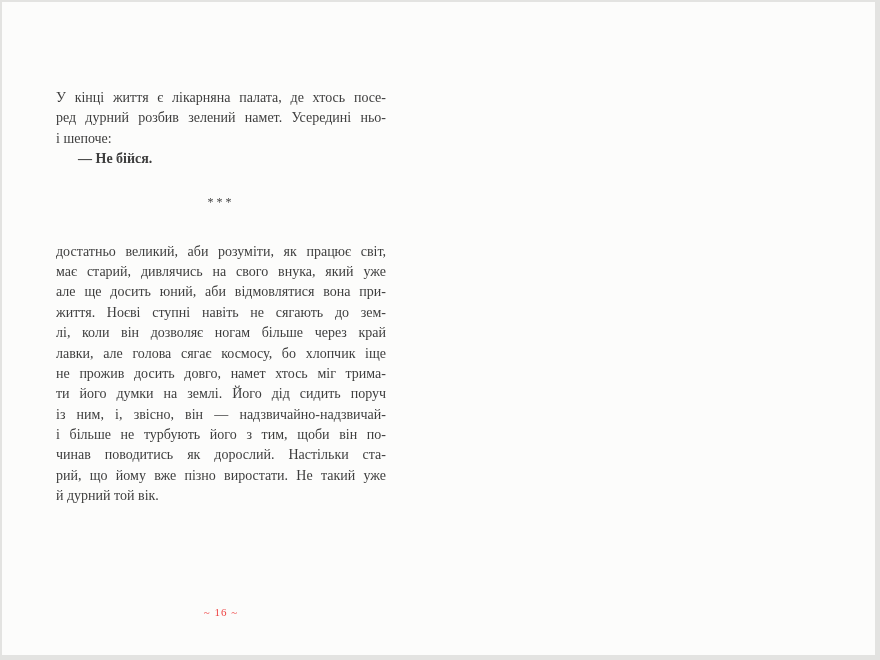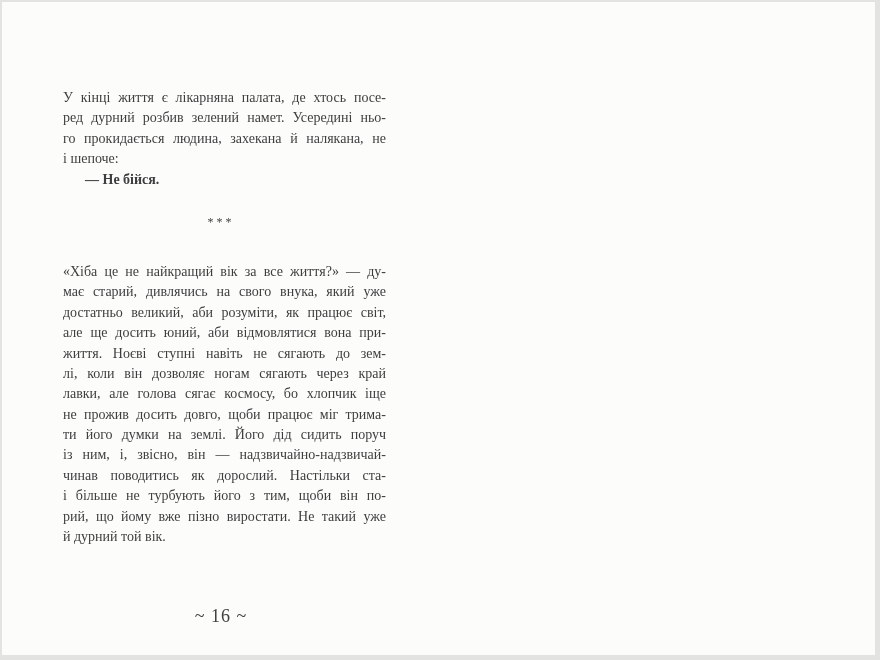--- a/index.html
+++ b/index.html
@@ -35,77 +35,74 @@
     line-height: 20.4px;
     -webkit-font-smoothing: antialiased;
   }
   .text-block.tb-left  { left: 54px; top: 86px;  width: 330px; }
 
   .line {
     height: 20.4px;
     overflow: hidden;
     text-align: left;
     white-space: normal;
-    margin-left: 7px;
   }
   .line.just {
     text-align: justify;
     text-align-last: justify;
   }
   .line.ind { padding-left: 22px; font-weight: bold; }
 
   .sep {
     height: 20px;
     margin: 22px 0 30px 0;
     text-align: center;
     font-size: 12px;
     letter-spacing: 3px;
     color: #3e3e3e;
   }
 
   .page-number {
     position: absolute;
     top: 604px;
-    font-size: 18px;
-    color: #404040;
+    font-size: 11px;
+    color: #ef4444;
     text-align: center;
     letter-spacing: 1px;
   }
   .page-number.pn-left  { left: 54px;  width: 330px; }
 </style>
 </head>
 <body>
 
 <div class="sheet">
 
   <section class="page left">
     <div class="text-block tb-left" id="left-text">
         <div>
           <div class="line just">У кінці життя є лікарняна палата, де хтось посе-</div>
           <div class="line just">ред дурний розбив зелений намет. Усередині ньо-</div>
-          <div class="line just">го прокидається людина, захекана й налякана, не</div>
           <div class="line">і шепоче:</div>
         </div>
         <div>
           <div class="line ind">— Не бійся.</div>
         </div>
         <div class="sep">***</div>
         <div>
-          <div class="line just">«Хіба це не найкращий вік за все життя?» — ду-</div>
+          <div class="line just">достатньо великий, аби розуміти, як працює світ,</div>
           <div class="line just">має старий, дивлячись на свого внука, який уже</div>
-          <div class="line just">достатньо великий, аби розуміти, як працює світ,</div>
           <div class="line just">але ще досить юний, аби відмовлятися вона при-</div>
           <div class="line just">життя. Ноєві ступні навіть не сягають до зем-</div>
-          <div class="line just">лі, коли він дозволяє ногам сягають через край</div>
+          <div class="line just">лі, коли він дозволяє ногам більше через край</div>
           <div class="line just">лавки, але голова сягає космосу, бо хлопчик іще</div>
-          <div class="line just">не прожив досить довго, щоби працює міг трима-</div>
+          <div class="line just">не прожив досить довго, намет хтось міг трима-</div>
           <div class="line just">ти його думки на землі. Його дід сидить поруч</div>
           <div class="line just">із ним, і, звісно, він — надзвичайно-надзвичай-</div>
+          <div class="line just">і більше не турбують його з тим, щоби він по-</div>
           <div class="line just">чинав поводитись як дорослий. Настільки ста-</div>
-          <div class="line just">і більше не турбують його з тим, щоби він по-</div>
           <div class="line just">рий, що йому вже пізно виростати. Не такий уже</div>
           <div class="line">й дурний той вік.</div>
         </div>
       </div>
     <div class="page-number pn-left">~ 16 ~</div>
   </section>
 
   <section class="page right">
     
     

